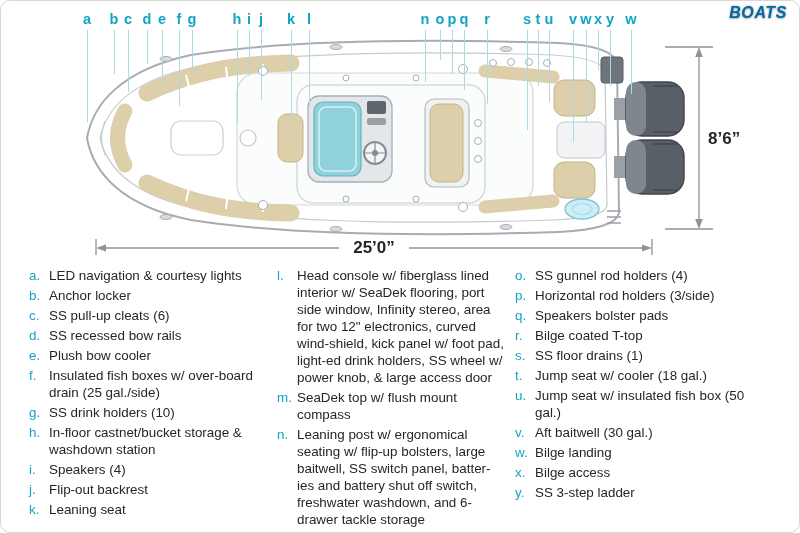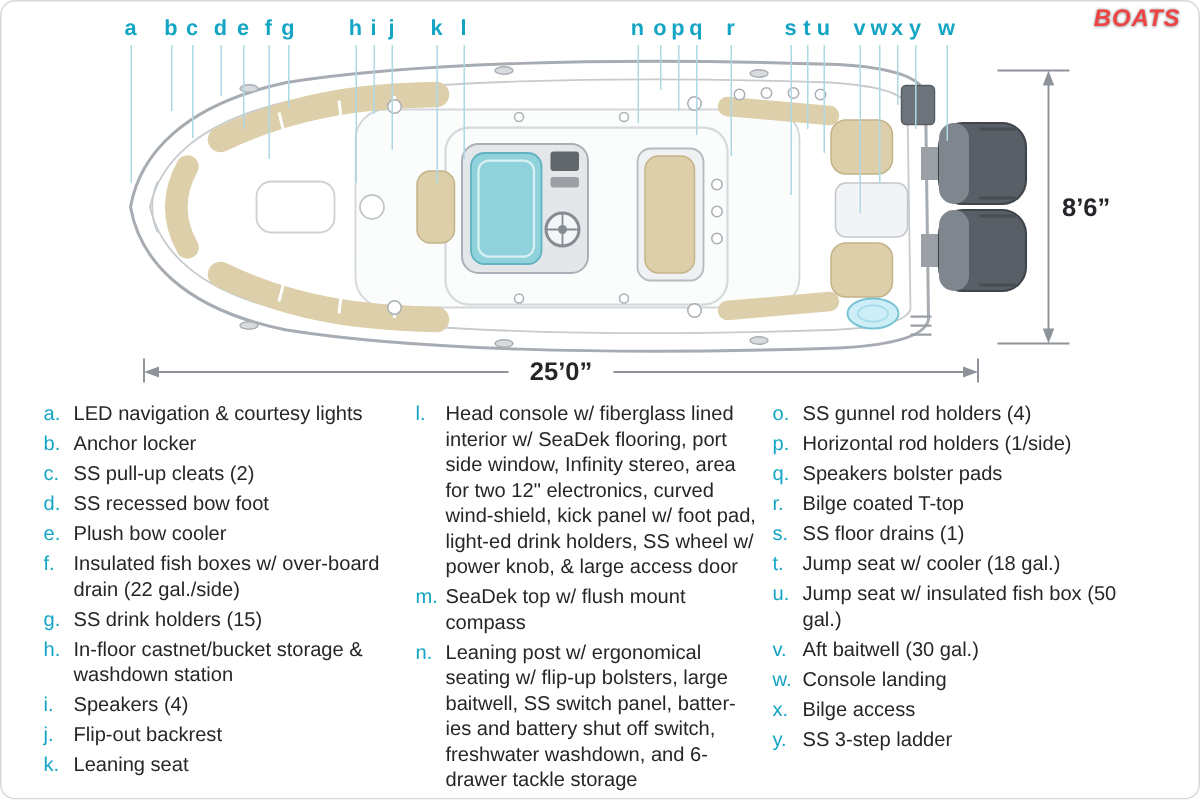--- a/index.html
+++ b/index.html
@@ -2,21 +2,21 @@
 <html><head>
 <meta charset="utf-8">
 <style>
   * { margin:0; padding:0; box-sizing:border-box; }
   html,body { width:800px; height:533px; overflow:hidden; background:#fff;
               font-family:"Liberation Sans", sans-serif; }
   .page { position:relative; width:800px; height:533px; background:#fff;
           border:1px solid #d8d8d8; border-radius:10px; overflow:hidden; }
 
   .brand { position:absolute; top:3px; right:12px; font-size:16px; font-weight:800;
-           font-style:italic; letter-spacing:.6px; color:#ef4444;
+           font-style:italic; letter-spacing:.6px; color:#0369a1;
            text-shadow:0 0 2px #9aa0a6, 0 1px 2px rgba(0,0,0,.25); z-index:5; }
 
   .diagram { position:absolute; left:0; top:0; width:800px; height:265px; }
   .diagram svg { position:absolute; left:0; top:0; }
 
   .callouts { position:absolute; left:0; top:0; width:100%; height:100%; }
   .callout { position:absolute; top:9px; width:0; }
   .callout .lt { position:absolute; left:0; top:0; transform:translateX(-50%);
                  color:#14a5c4; font-size:14.5px; font-weight:600; line-height:18px; }
   .callout .line { position:absolute; left:0; top:20px; width:1px; background:#aed8e4; }
@@ -290,41 +290,41 @@
           <span class="tx">LED navigation &amp; courtesy lights</span>
         </div>
 
         <div class="item">
           <span class="lt">b.</span>
           <span class="tx">Anchor locker</span>
         </div>
 
         <div class="item">
           <span class="lt">c.</span>
-          <span class="tx">SS pull-up cleats (2)</span>
+          <span class="tx">SS pull-up cleats (6)</span>
         </div>
 
         <div class="item">
           <span class="lt">d.</span>
-          <span class="tx">SS recessed bow foot</span>
+          <span class="tx">SS recessed bow rails</span>
         </div>
 
         <div class="item">
           <span class="lt">e.</span>
           <span class="tx">Plush bow cooler</span>
         </div>
 
         <div class="item">
           <span class="lt">f.</span>
-          <span class="tx">Insulated fish boxes w/ over-board drain (22 gal./side)</span>
+          <span class="tx">Insulated fish boxes w/ over-board drain (25 gal./side)</span>
         </div>
 
         <div class="item">
           <span class="lt">g.</span>
-          <span class="tx">SS drink holders (15)</span>
+          <span class="tx">SS drink holders (10)</span>
         </div>
 
         <div class="item">
           <span class="lt">h.</span>
           <span class="tx">In-floor castnet/bucket storage &amp; washdown station</span>
         </div>
 
         <div class="item">
           <span class="lt">i.</span>
           <span class="tx">Speakers (4)</span>
@@ -359,21 +359,21 @@
       </div>
     <div class="col col3">
 
         <div class="item">
           <span class="lt">o.</span>
           <span class="tx">SS gunnel rod holders (4)</span>
         </div>
 
         <div class="item">
           <span class="lt">p.</span>
-          <span class="tx">Horizontal rod holders (1/side)</span>
+          <span class="tx">Horizontal rod holders (3/side)</span>
         </div>
 
         <div class="item">
           <span class="lt">q.</span>
           <span class="tx">Speakers bolster pads</span>
         </div>
 
         <div class="item">
           <span class="lt">r.</span>
           <span class="tx">Bilge coated T-top</span>
@@ -394,21 +394,21 @@
           <span class="tx">Jump seat w/ insulated fish box (50 gal.)</span>
         </div>
 
         <div class="item">
           <span class="lt">v.</span>
           <span class="tx">Aft baitwell (30 gal.)</span>
         </div>
 
         <div class="item">
           <span class="lt">w.</span>
-          <span class="tx">Console landing</span>
+          <span class="tx">Bilge landing</span>
         </div>
 
         <div class="item">
           <span class="lt">x.</span>
           <span class="tx">Bilge access</span>
         </div>
 
         <div class="item">
           <span class="lt">y.</span>
           <span class="tx">SS 3-step ladder</span>

